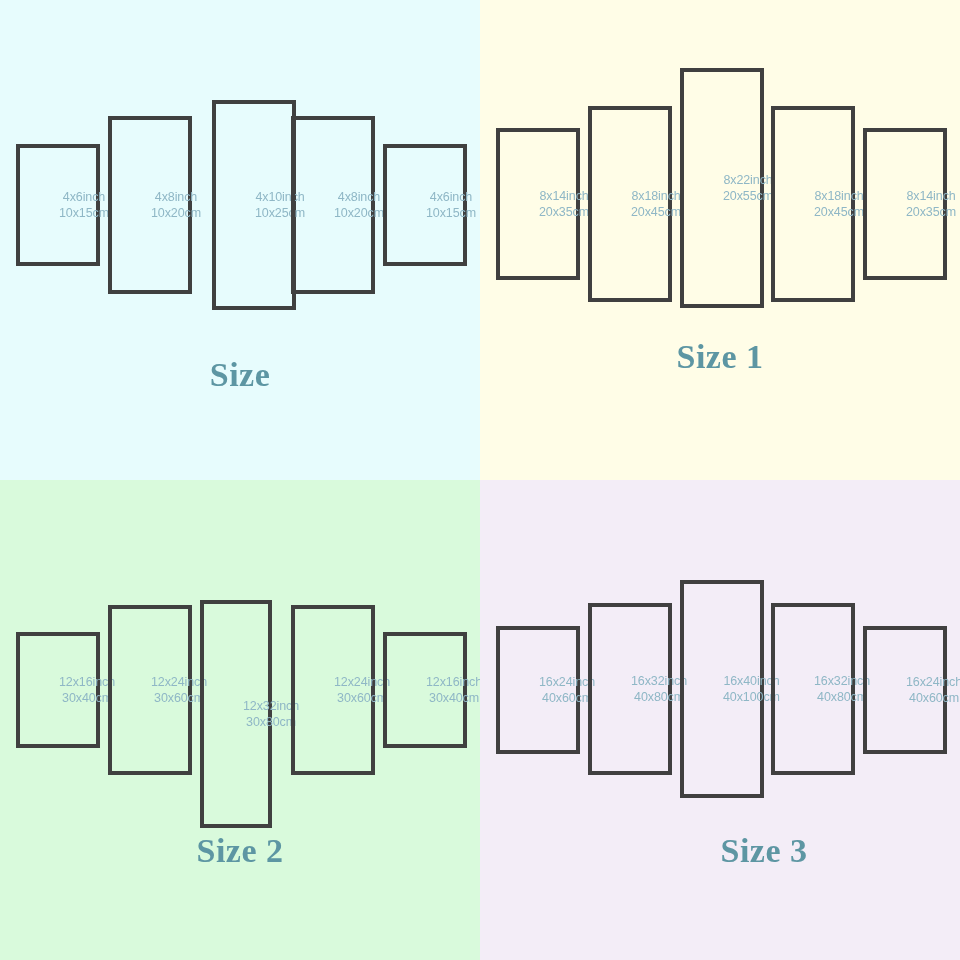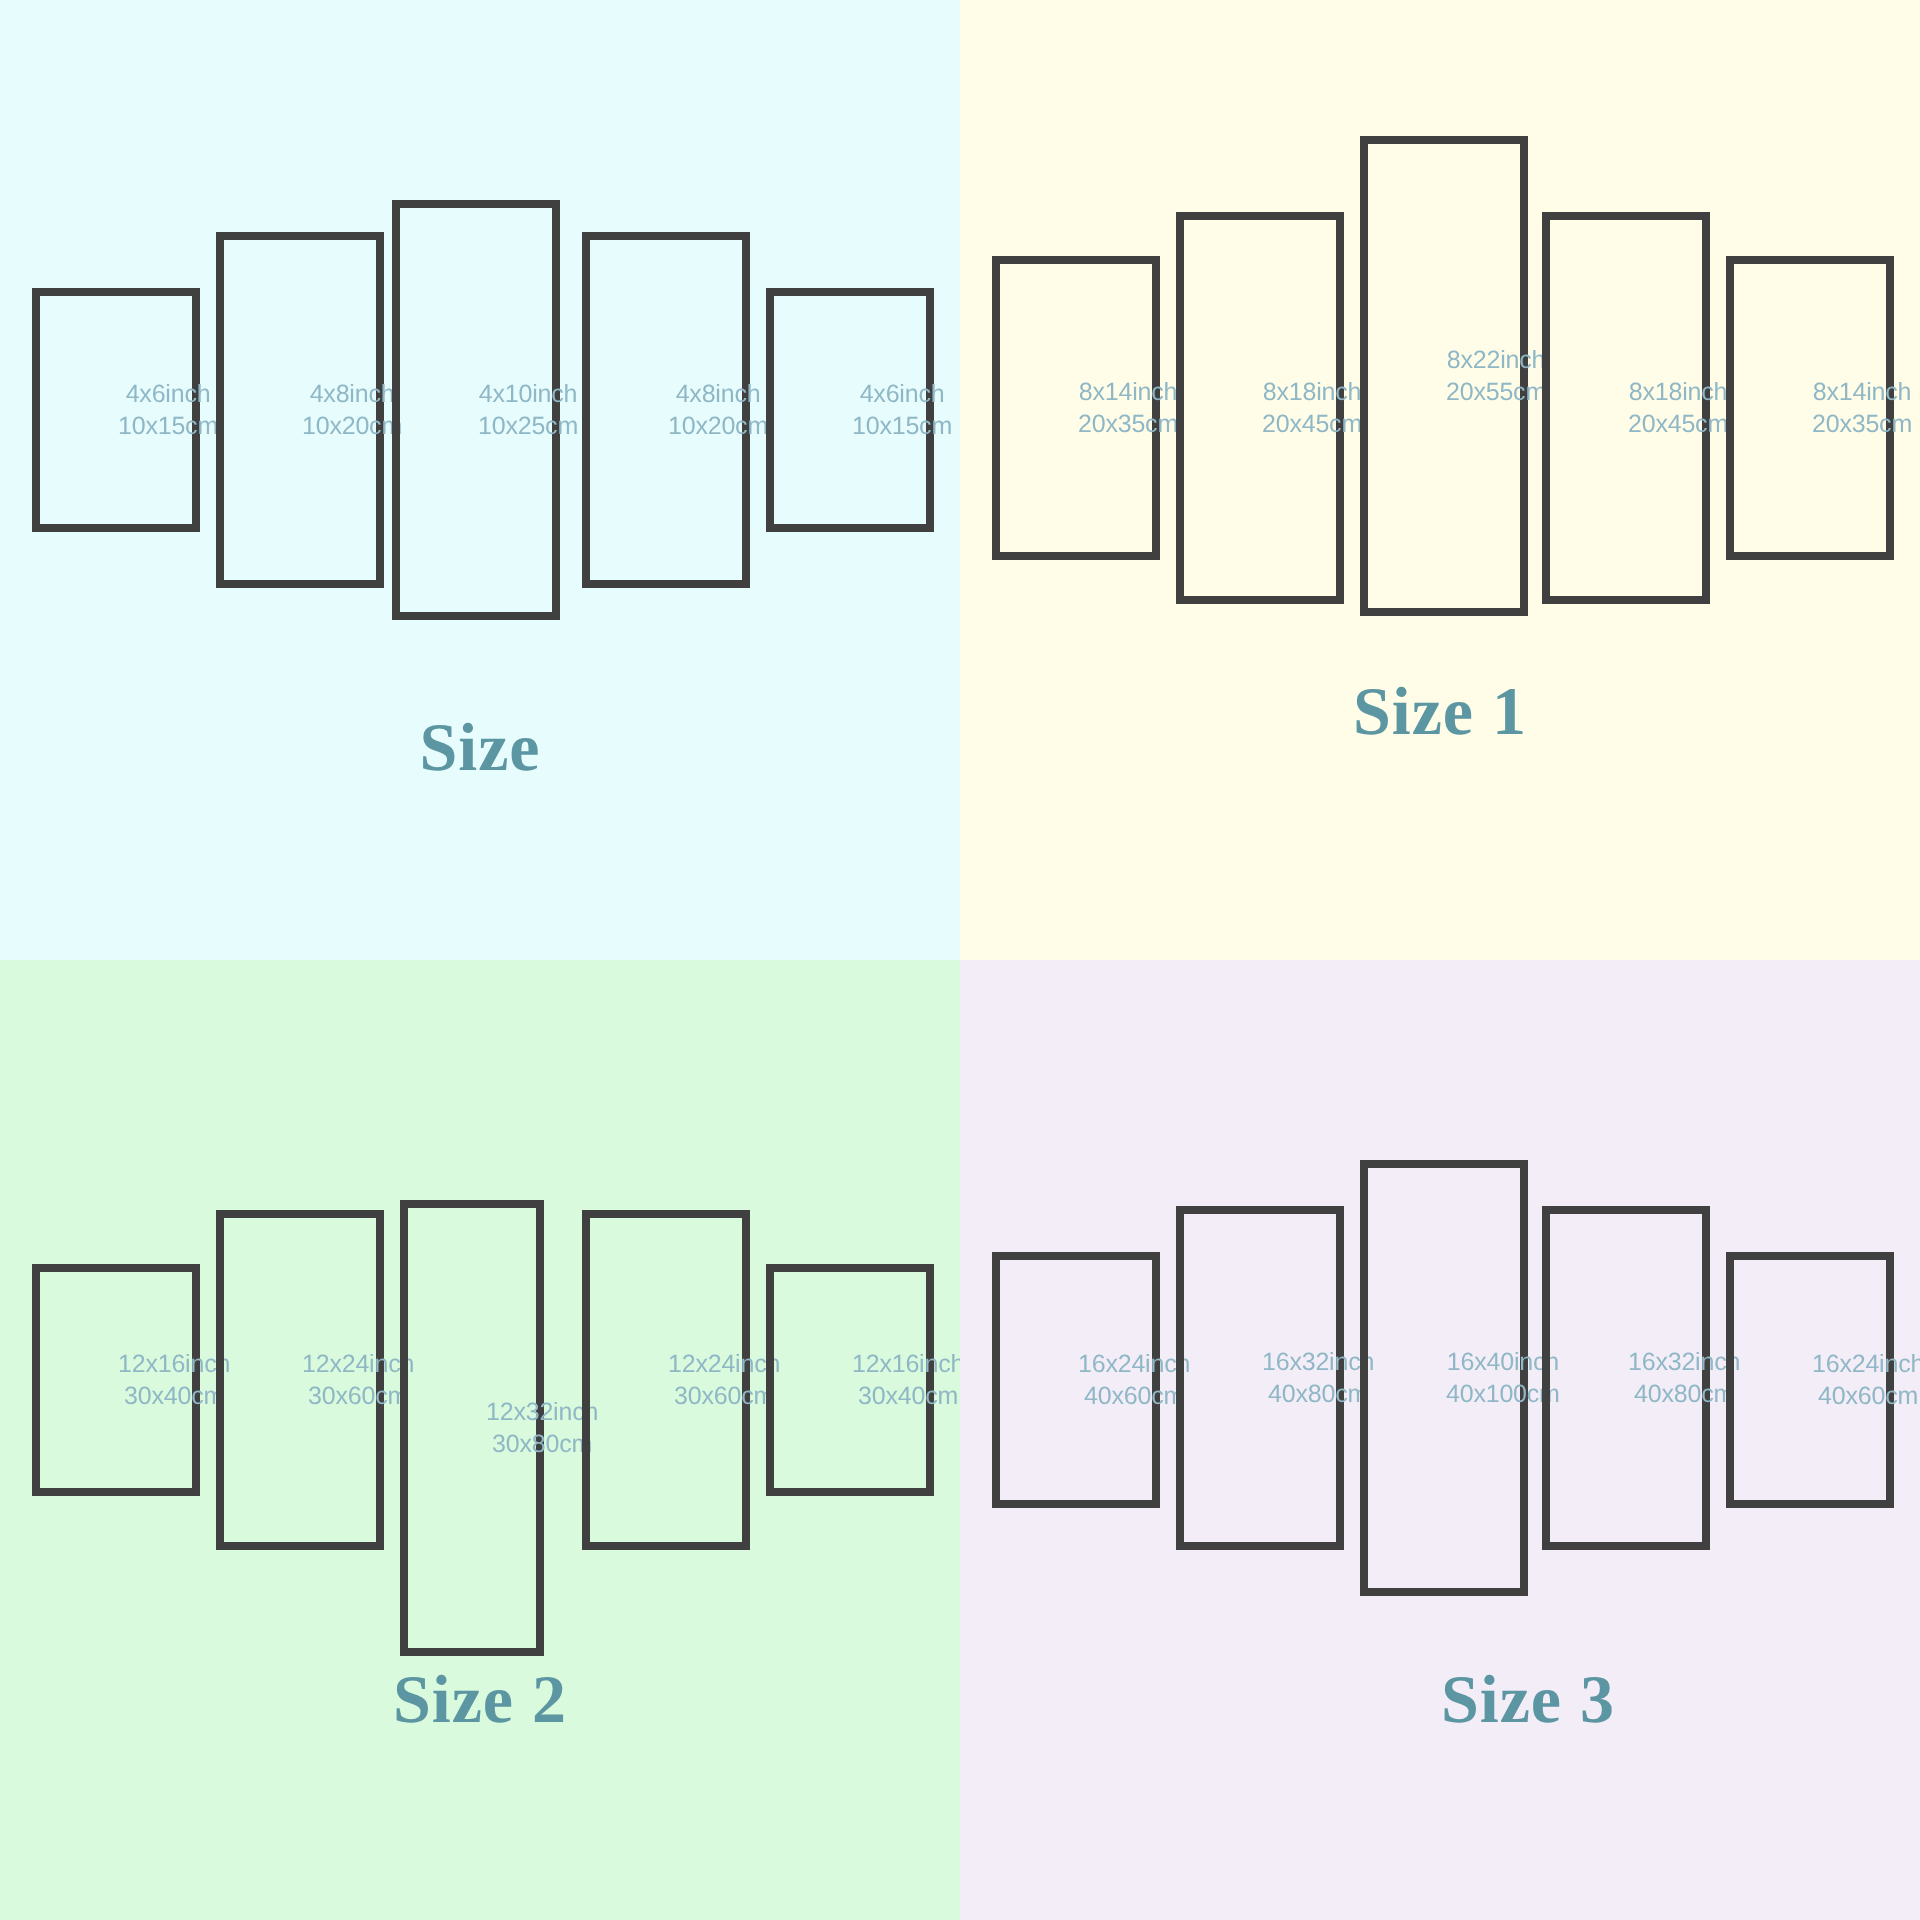--- a/index.html
+++ b/index.html
@@ -72,21 +72,21 @@
 
 <div id="page">
   <div class="quadrant" id="q0" style="background: rgb(231, 252, 253);">
       <div class="panel-row">
         <div class="panel" style="left: 16px; top: 144px; width: 84px; height: 122px;">
           <div class="panel-label"><span>4x6inch</span><span class="l2">10x15cm</span></div>
         </div>
         <div class="panel" style="left: 108px; top: 116px; width: 84px; height: 178px;">
           <div class="panel-label"><span>4x8inch</span><span class="l2">10x20cm</span></div>
         </div>
-        <div class="panel" style="left: 196px; top: 100px; width: 84px; height: 210px;">
+        <div class="panel" style="left: 212px; top: 100px; width: 84px; height: 210px;">
           <div class="panel-label"><span>4x10inch</span><span class="l2">10x25cm</span></div>
         </div>
         <div class="panel" style="left: 291px; top: 116px; width: 84px; height: 178px;">
           <div class="panel-label"><span>4x8inch</span><span class="l2">10x20cm</span></div>
         </div>
         <div class="panel" style="left: 383px; top: 144px; width: 84px; height: 122px;">
           <div class="panel-label"><span>4x6inch</span><span class="l2">10x15cm</span></div>
         </div>
       </div>
       <div class="quad-title" style="top: 356px;">Size</div>

